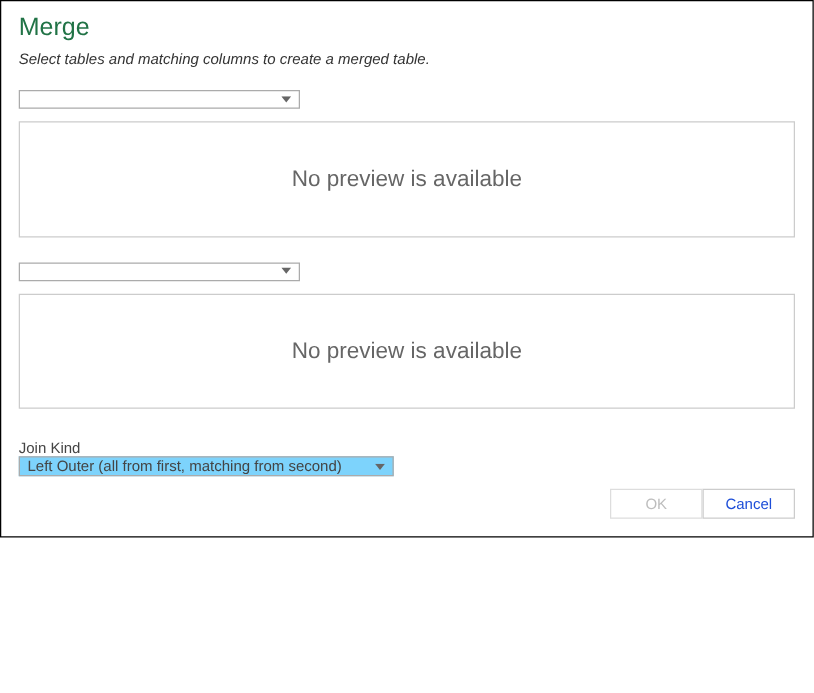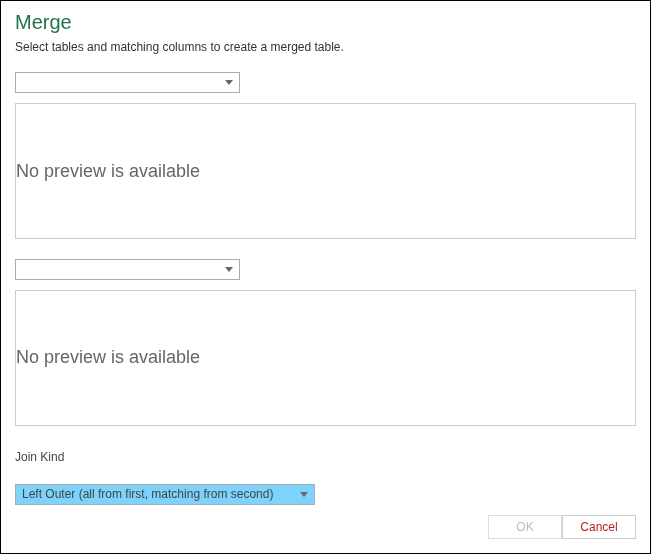--- a/index.html
+++ b/index.html
@@ -5,38 +5,39 @@
   * { box-sizing: border-box; }
   html, body { margin: 0; padding: 0; }
   body {
     font-family: "Segoe UI", Arial, sans-serif;
     font-size: 12px;
     color: #444;
     background: #fff;
   }
   .dialog {
     width: 651px;
-    height: 554px;
+    height: 430px;
     border: 1px solid #000;
     padding: 10px 14px 14px 14px;
     position: relative;
     display: flex;
     flex-direction: column;
   }
   .title {
     font-size: 20px;
     font-weight: 400;
     color: #217346;
     margin: 0 0 6px 0;
     font-family: "Segoe UI Light", "Segoe UI", Arial, sans-serif;
   }
   .instruction {
     font-size: 12px;
     color: #333;
     margin: 0 0 18px 0;
+    font-style: italic;
   }
   .combo {
     width: 225px;
     height: 22px;
     border: 1px solid #ababab;
     background: #fff;
     display: flex;
     align-items: center;
     justify-content: flex-end;
     padding: 0 6px;
@@ -50,32 +51,33 @@
     overflow: hidden;
     white-space: nowrap;
   }
   .combo .caret svg { display: block; }
   .preview {
     border: 1px solid #ccc;
     background: #fff;
     height: 140px;
     display: flex;
     align-items: center;
+    justify-content: center;
     margin-bottom: 20px;
   }
   .preview-text {
     font-size: 18px;
     color: #666;
     font-family: "Segoe UI Light", "Segoe UI", Arial, sans-serif;
   }
   .join-label {
     font-size: 12px;
     color: #444;
     margin-top: 4px;
-    margin-bottom: 20px;
+    margin-bottom: 0;
   }
   .join-combo {
     width: 300px;
     height: 22px;
     border: 1px solid #ababab;
     background: #7dd3fc;
     display: flex;
     align-items: center;
     padding: 0 6px;
     cursor: default;
@@ -92,21 +94,21 @@
     display: flex;
     justify-content: flex-end;
     margin-top: 10px;
   }
   .btn {
     min-width: 74px;
     height: 24px;
     border: 1px solid #ccc;
     background: #fff;
     font-size: 12px;
-    color: #b91c1c;
+    color: #1d4ed8;
     display: flex;
     align-items: center;
     justify-content: center;
     cursor: default;
     font-family: inherit;
   }
   .btn.disabled { color: #bdbdbd; border-color: #ddd; }
 </style>
 </head>
 <body>

